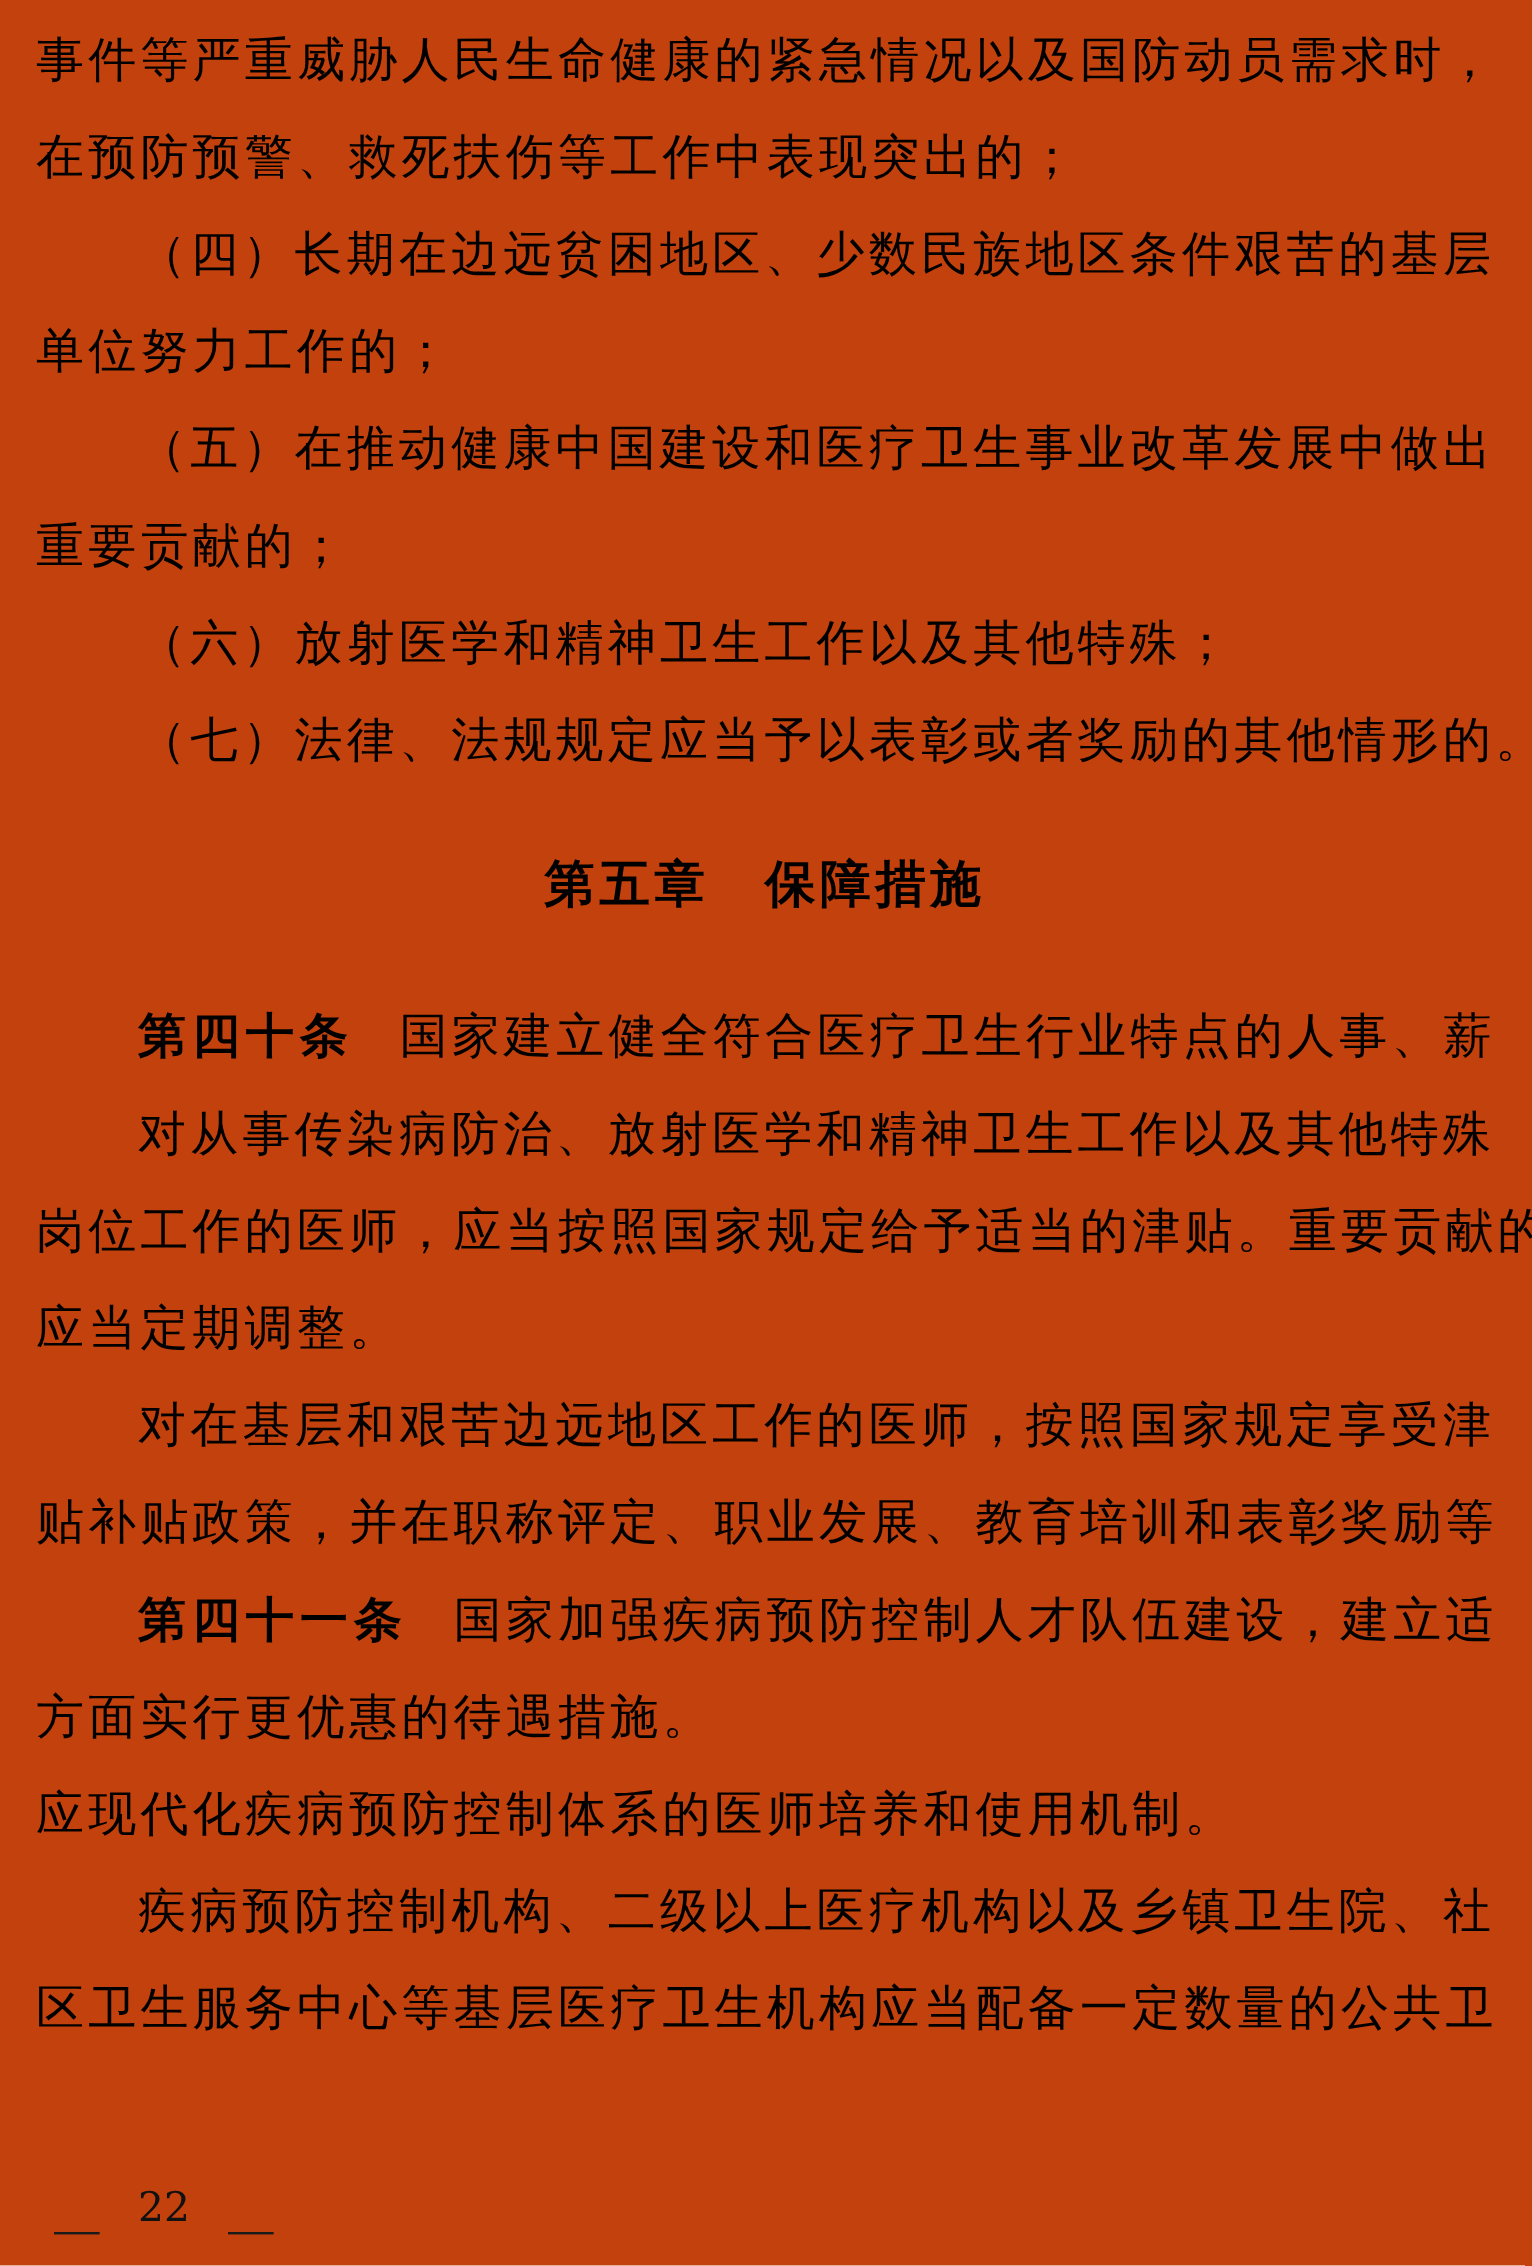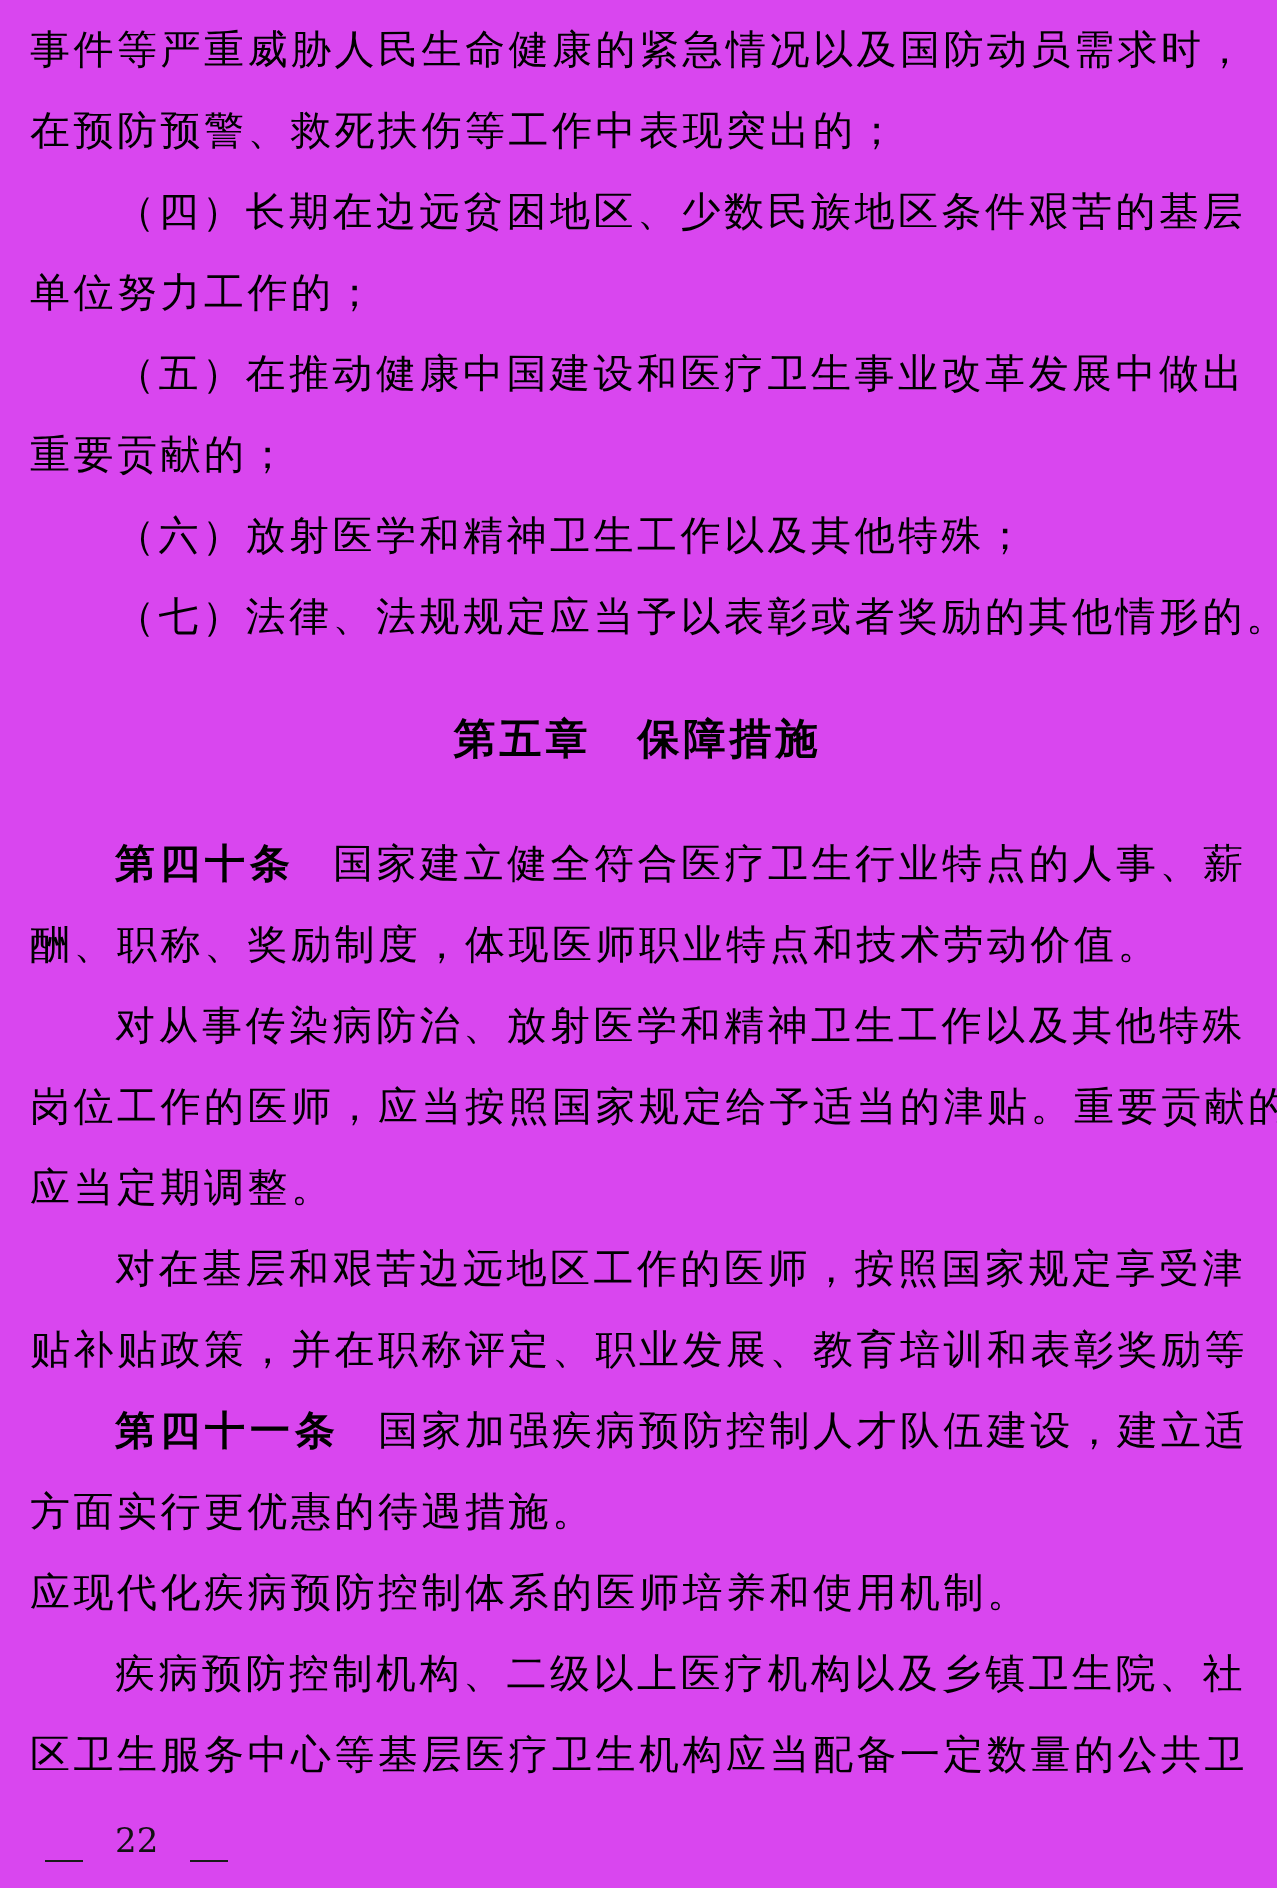--- a/index.html
+++ b/index.html
@@ -4,21 +4,21 @@
 <style>
   html, body {
     margin: 0;
     padding: 0;
     background: #ffffff;
   }
   .page {
     position: relative;
     width: 1277px;
     height: 1888px;
-    background: #d946ef;
+    background: #c2410c;
     color: #000000;
     overflow: hidden;
     font-family: "Liberation Serif", "DejaVu Serif", serif;
   }
   .content {
     position: absolute;
     top: 9px;
     left: 30px;
     right: 32px;
   }
@@ -31,21 +31,21 @@
     font-weight: normal;
   }
   .indent {
     text-indent: 85px;
   }
   .chapter {
     margin: 41px 0 44px 0;
     font-size: 42px;
     line-height: 81px;
     font-weight: 700;
-    font-family: Liberation Sans, sans-serif;
+    font-family: Liberation Serif, serif;
     text-align: center;
     letter-spacing: 4px;
     white-space: nowrap;
   }
   .art {
     font-weight: 700;
     font-family: Liberation Serif, serif;
     letter-spacing: 5px;
     margin-right: 38px;
     text-align: center;
@@ -81,21 +81,20 @@
     <p class="line indent">（四）长期在边远贫困地区、少数民族地区条件艰苦的基层</p>
     <p class="line">单位努力工作的；</p>
     <p class="line indent">（五）在推动健康中国建设和医疗卫生事业改革发展中做出</p>
     <p class="line">重要贡献的；</p>
     <p class="line indent">（六）放射医学和精神卫生工作以及其他特殊；</p>
     <p class="line indent">（七）法律、法规规定应当予以表彰或者奖励的其他情形的。</p>
 
     <h2 class="chapter">第五章　保障措施</h2>
 
     <p class="line indent"><span class="art">第四十条</span><span>国家建立健全符合医疗卫生行业特点的人事、薪</span></p>
-    <p class="line">酬、职称、奖励制度，体现医师职业特点和技术劳动价值。</p>
     <p class="line indent">对从事传染病防治、放射医学和精神卫生工作以及其他特殊</p>
     <p class="line">岗位工作的医师，应当按照国家规定给予适当的津贴。重要贡献的</p>
     <p class="line">应当定期调整。</p>
     <p class="line indent">对在基层和艰苦边远地区工作的医师，按照国家规定享受津</p>
     <p class="line">贴补贴政策，并在职称评定、职业发展、教育培训和表彰奖励等</p>
     <p class="line indent"><span class="art">第四十一条</span><span>国家加强疾病预防控制人才队伍建设，建立适</span></p>
     <p class="line">方面实行更优惠的待遇措施。</p>
     <p class="line">应现代化疾病预防控制体系的医师培养和使用机制。</p>
     <p class="line indent">疾病预防控制机构、二级以上医疗机构以及乡镇卫生院、社</p>
     <p class="line">区卫生服务中心等基层医疗卫生机构应当配备一定数量的公共卫</p>

